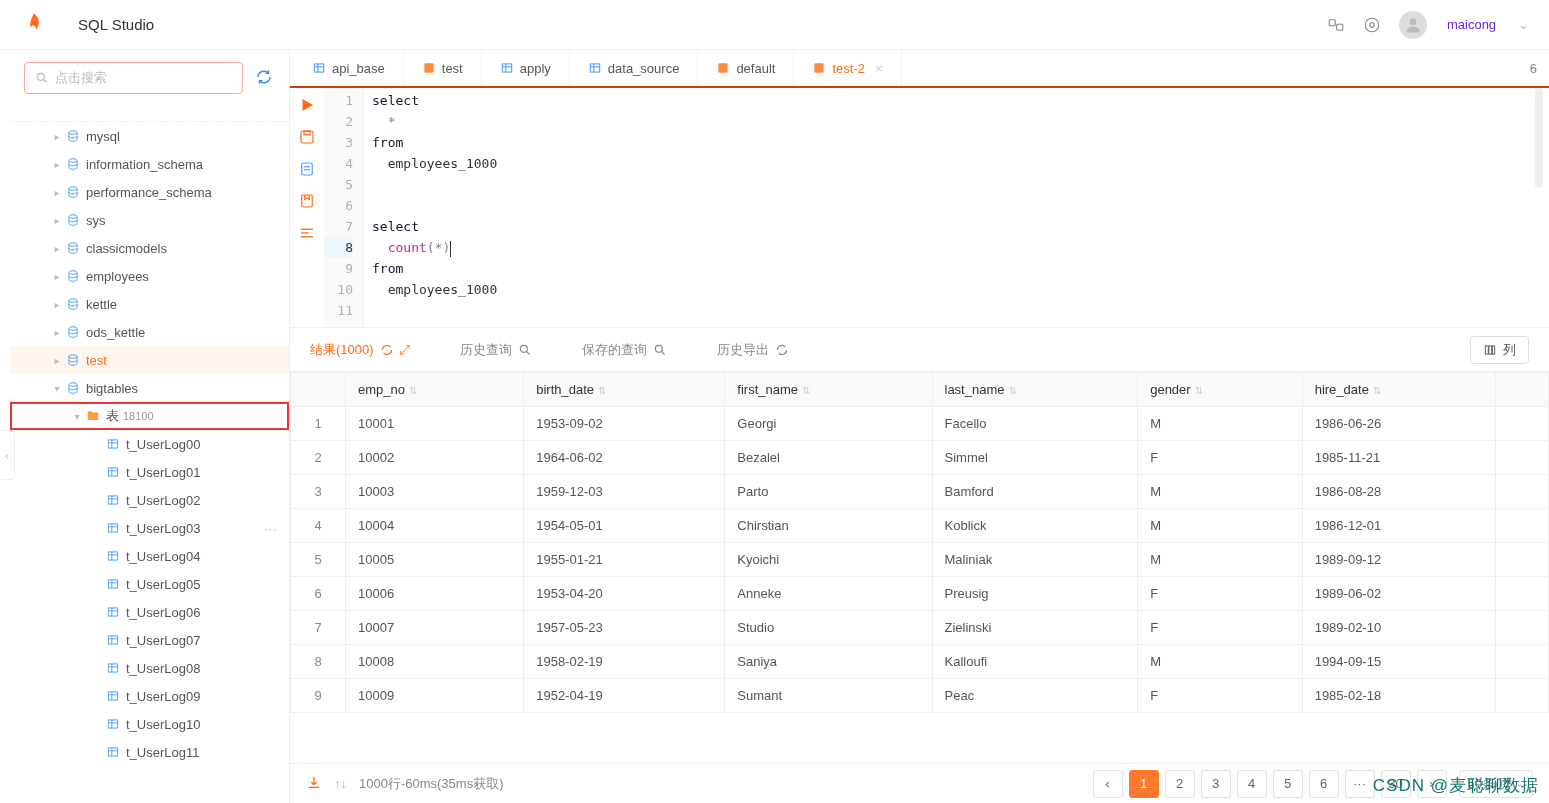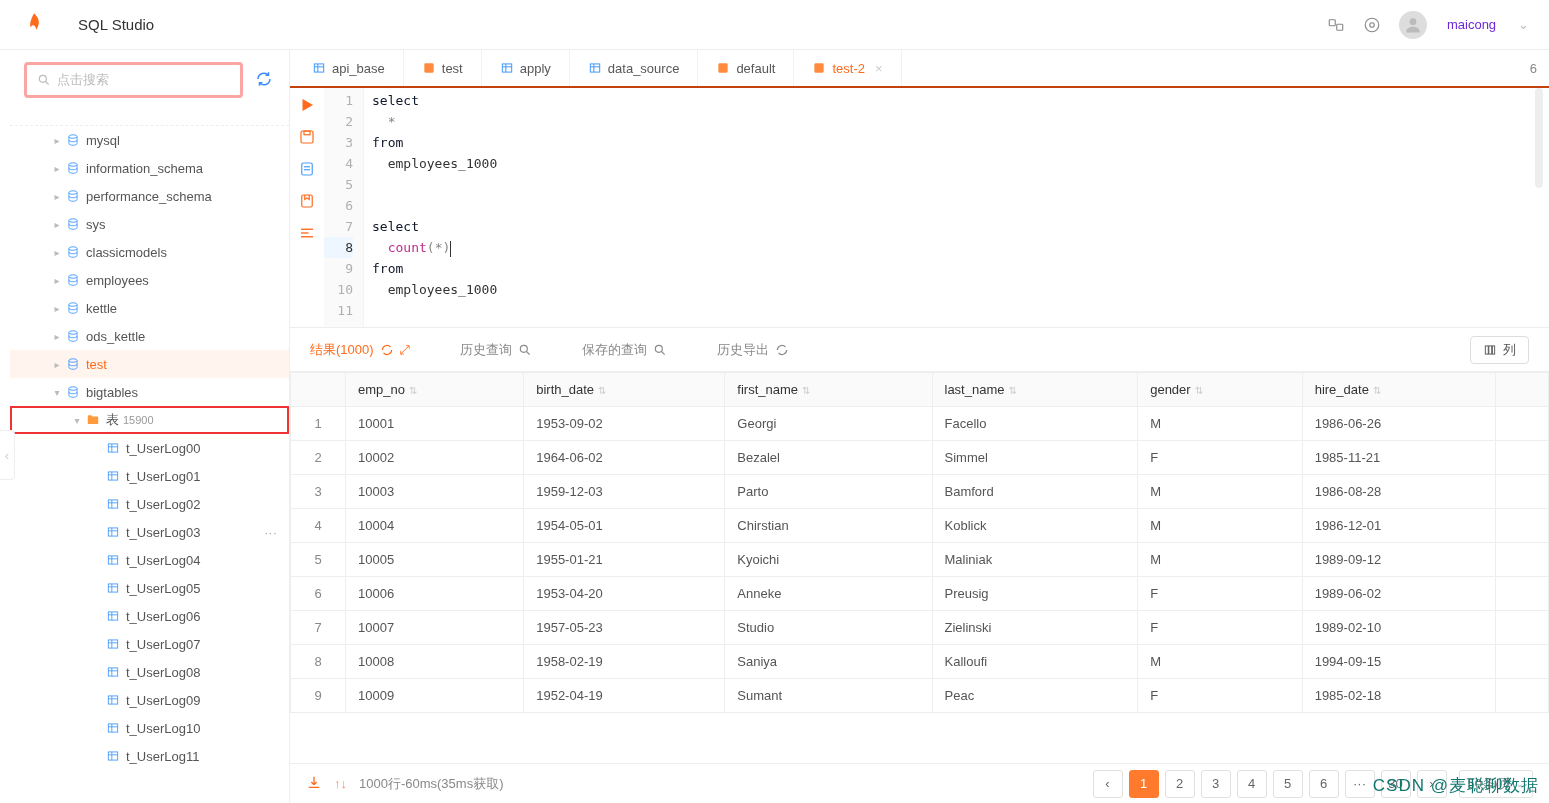--- a/index.html
+++ b/index.html
@@ -15,21 +15,21 @@
 .header-icon { width: 18px; height: 18px; color: #888; cursor: pointer; }
 .avatar { width: 28px; height: 28px; border-radius: 50%; background: #ddd; display: flex; align-items: center; justify-content: center; }
 .username { color: #6d28d9; margin-left: 2px; margin-right: 4px; }
 
 
 .main { display: flex; flex: 1; overflow: hidden; }
 
 
 .sidebar { width: 290px; border-right: 1px solid #eee; display: flex; flex-direction: column; position: relative; }
 .search-row { display: flex; align-items: center; padding: 12px 16px 12px 24px; gap: 12px; }
-.search-box { flex: 1; display: flex; align-items: center; border: 3px solid #fca5a5; border-radius: 4px; padding: 6px 10px; color: #bbb; }
+.search-box { flex: 1; display: flex; align-items: center; border: 1px solid #fca5a5; border-radius: 4px; padding: 6px 10px; color: #bbb; }
 .search-box svg { margin-right: 6px; }
 .refresh-icon { color: #3d8bff; cursor: pointer; }
 .tree { flex: 1; overflow-y: auto; padding-left: 10px; }
 .tree-node { display: flex; align-items: center; height: 28px; padding-left: 8px; cursor: pointer; color: #555; white-space: nowrap; }
 .tree-node.selected { background: #fff4ee; color: #ff6b1a; }
 .tree-node.highlighted { outline: 2px solid #e33; outline-offset: -2px; }
 .tree-arrow { width: 14px; color: #bbb; font-size: 10px; display: inline-flex; justify-content: center; }
 .tree-icon { width: 18px; display: inline-flex; align-items: center; justify-content: center; margin-right: 4px; }
 .db-icon { color: #4a9eff; }
 .folder-icon { color: #ff9a3d; }
@@ -259,21 +259,21 @@
     <span class="tree-label">bigtables</span>
   </div>
           <div class="tree-node highlighted" style="padding-left:60px">
   <span class="tree-arrow">▾</span>
   <span class="tree-icon folder-icon">
               <svg width="14" height="14" viewBox="0 0 24 24" fill="#ff9a3d">
                 <path d="M3 6a2 2 0 0 1 2-2h4l2 2h8a2 2 0 0 1 2 2v9a2 2 0 0 1-2 2H5a2 2 0 0 1-2-2z"></path>
               </svg>
             </span>
   <span class="tree-label">表</span>
-  <span class="tree-count">15900</span>
+  <span class="tree-count">18100</span>
 </div>
           <div class="tree-node" style="padding-left:94px">
     <span class="tree-icon table-icon">
               <svg width="14" height="14" viewBox="0 0 24 24" fill="none" stroke="#4a9eff" stroke-width="1.6">
                 <rect x="4" y="5" width="16" height="14"></rect>
                 <line x1="4" y1="10" x2="20" y2="10"></line>
                 <line x1="10" y1="5" x2="10" y2="19"></line>
               </svg>
             </span>
     <span class="tree-label">t_UserLog00</span>

